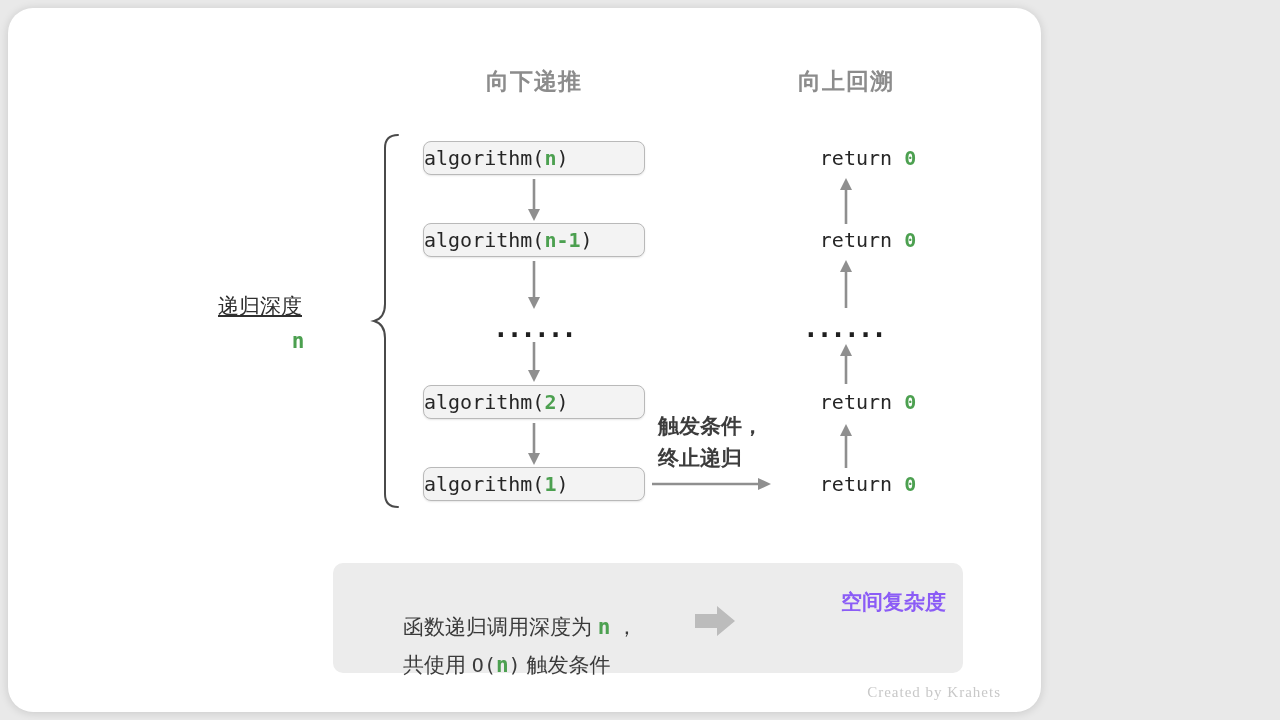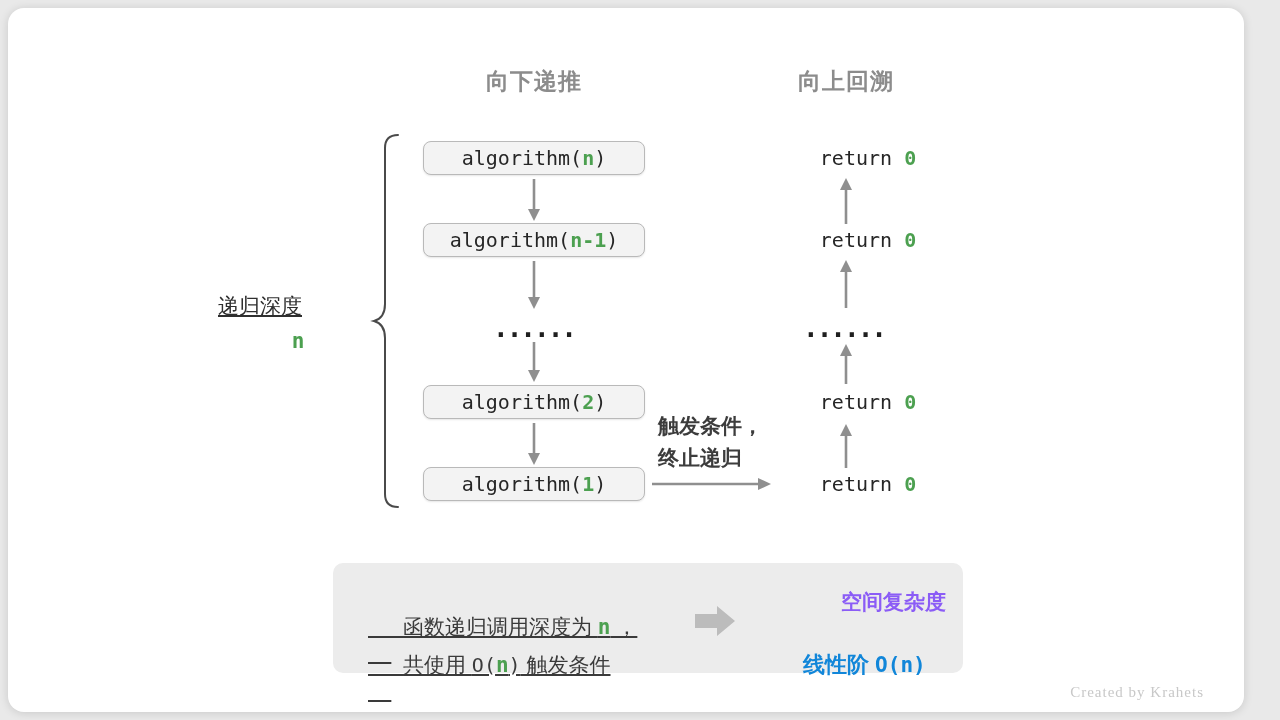--- a/index.html
+++ b/index.html
@@ -5,23 +5,23 @@
   * { margin: 0; padding: 0; box-sizing: border-box; }
   html, body { width: 1280px; height: 720px; overflow: hidden; }
   body {
     background: #e9e9e9;
     font-family: "Liberation Sans", sans-serif;
     position: relative;
   }
   .card {
     position: absolute;
     left: 8px; top: 8px;
-    width: 1236px; height: 704px;
+    width: 1033px; height: 704px;
     background: #ffffff;
-    border-radius: 16px;
+    border-radius: 25px;
     box-shadow: 0 1px 10px rgba(0,0,0,0.14);
   }
   .abs { position: absolute; }
 
   .col-header {
     position: absolute;
     width: 240px;
     text-align: center;
     font-size: 23px;
     font-weight: bold;
@@ -33,21 +33,20 @@
     position: absolute;
     left: 415px;
     width: 222px;
     height: 34px;
     background: #f3f3f3;
     border: 1.6px solid #b9b9b9;
     border-radius: 8px;
     box-shadow: 0 1px 2px rgba(0,0,0,0.10);
     display: flex;
     align-items: center;
-    justify-content: center;
     font-family: "DejaVu Sans Mono", "Liberation Mono", monospace;
     font-size: 20px;
     color: #262626;
     white-space: pre;
   }
   .arg { color: #4ca050; font-weight: bold; }
 
   .ret {
     position: absolute;
     left: 785px;
@@ -111,21 +110,20 @@
     width: 630px; height: 110px;
     background: #ececec;
     border-radius: 10px;
   }
   .sum-line {
     position: absolute;
     left: 35px;
     font-size: 21px;
     color: #3a3a3a;
     white-space: pre;
-    text-decoration: underline;
   }
   .sum-line .code {
     font-family: "DejaVu Sans Mono", "Liberation Mono", monospace;
     font-size: 20px;
   }
   .block-arrow {
     position: absolute;
     left: 362px; top: 43px;
     width: 40px; height: 30px;
     background: #bcbcbc;
@@ -252,20 +250,17 @@
 
   <div class="summary-box">
     <div class="sum-line" style="top:26px;">
       <span>函数递归调用深度为 </span><span class="arg" style="font-family:'DejaVu Sans Mono','Liberation Mono',monospace;">n</span><span> ，</span>
     </div>
     <div class="sum-line" style="top:64px;">
       <span>共使用 </span><span class="code">O(</span><span class="arg" style="font-family:'DejaVu Sans Mono','Liberation Mono',monospace;">n</span><span class="code">)</span><span> 触发条件</span>
     </div>
     <div class="block-arrow"></div>
     <div class="sum-right-title">空间复杂度</div>
-    <div class="sum-right-value">
-      <span>线性阶 </span><span class="code">O(</span><span class="code">n</span><span class="code">)</span>
-    </div>
   </div>
 
   <div class="credit">Created by Krahets</div>
 
 </div>
 
 </body></html>

